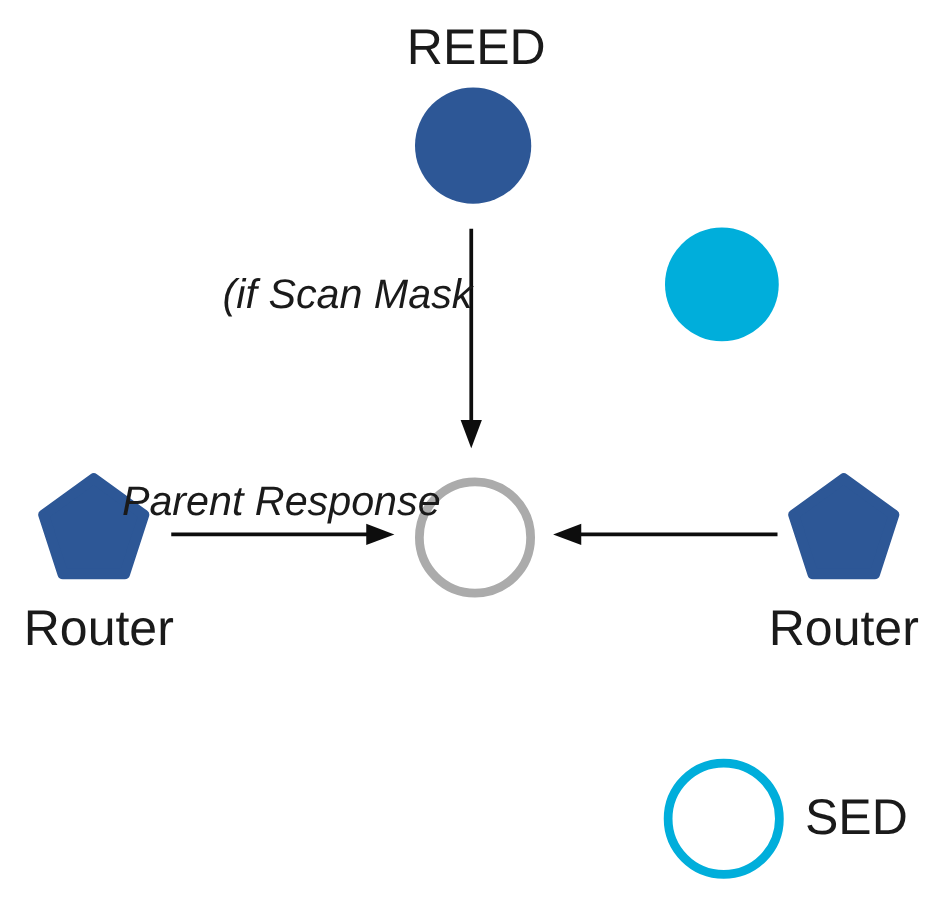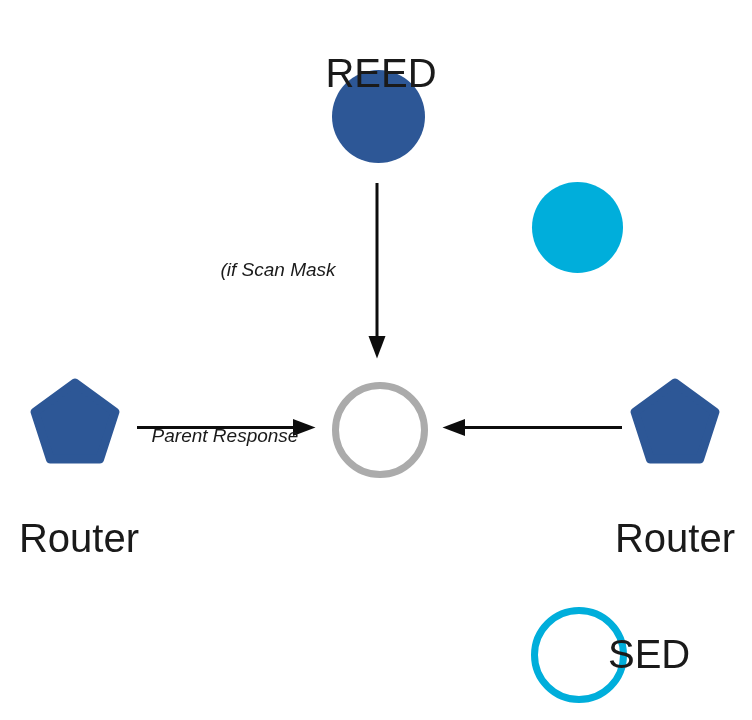--- a/index.html
+++ b/index.html
@@ -38,30 +38,30 @@
   }
 
   
   .node-label {
     position: absolute;
     font-size: 40px;
     line-height: 42px;
     color: var(--ink);
     white-space: nowrap;
   }
-  .centered { transform: translateX(-50%); text-align: center; margin-top: 35px; }
+  .centered { transform: translateX(-50%); text-align: center; }
   #reed-label  { left: 381px; top: 17px; }
   #med-label   { left: 636px; top: 207px; }
-  #sed-label   { left: 608px; top: 633px; }
+  #sed-label   { left: 644px; top: 633px; }
   #router-left-label  { left: 79px;  top: 482px; }
   #router-right-label { left: 675px; top: 482px; }
 
   .annotation {
     position: absolute;
-    font-size: 19px;
+    font-size: 33px;
     line-height: 27px;
     font-style: italic;
     color: var(--ink);
     white-space: nowrap;
   }
   #scan-mask-annotation { left: 278px; top: 221px; }
   #parent-response-annotation { left: 225px; top: 387px; }
 
   
   #arrows-layer {

